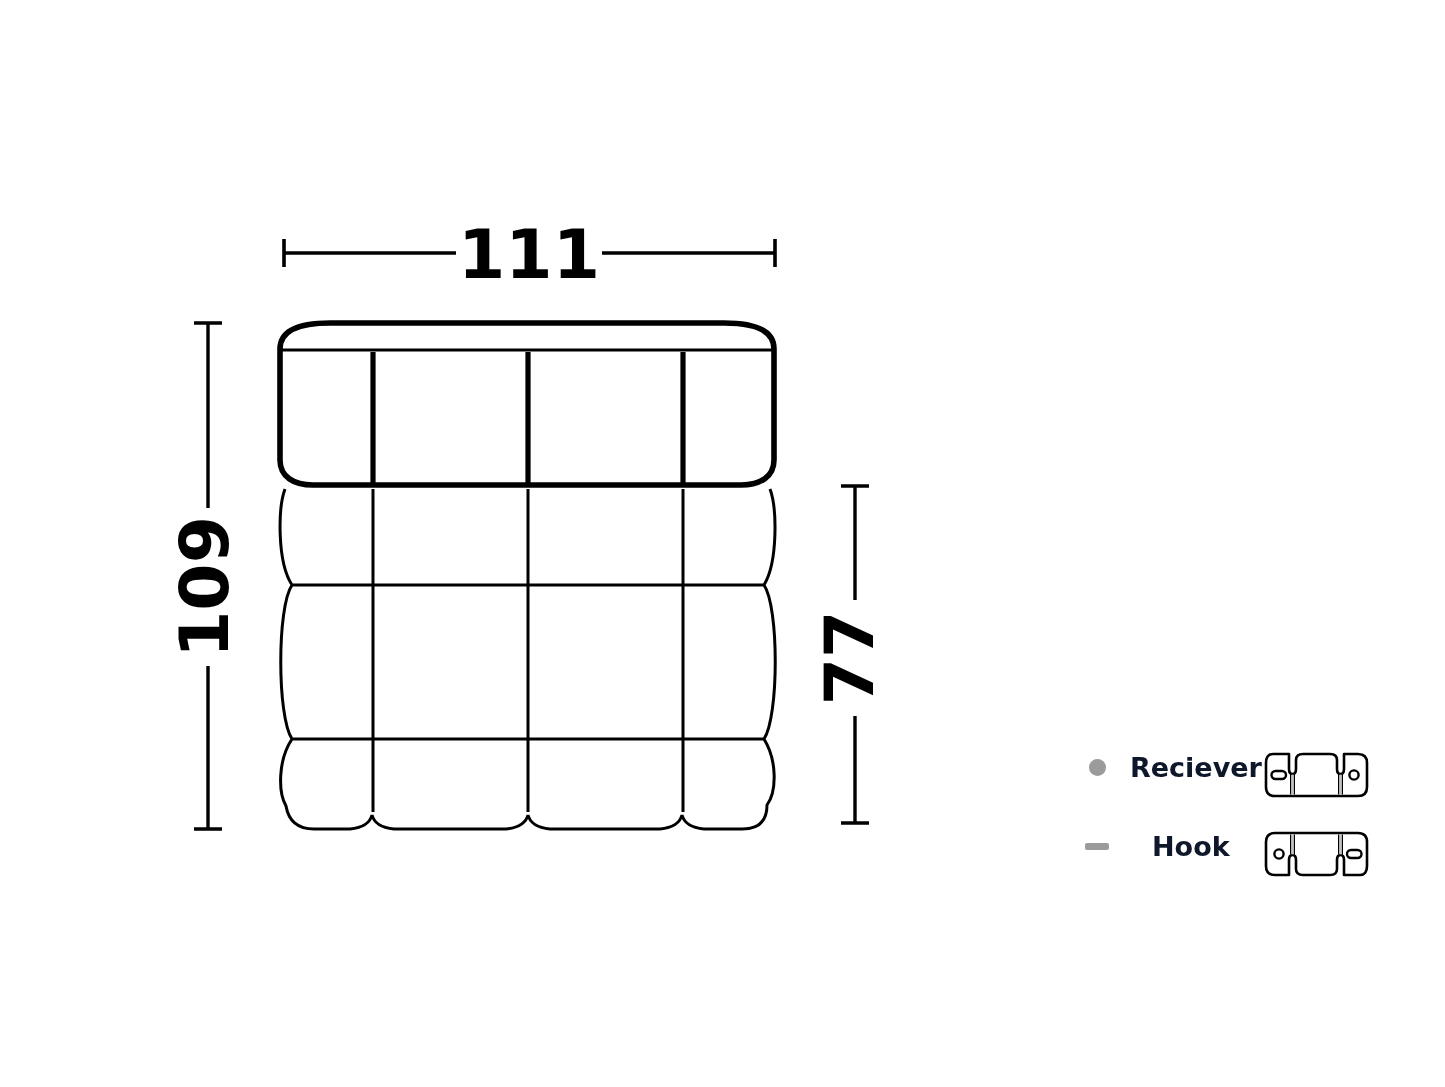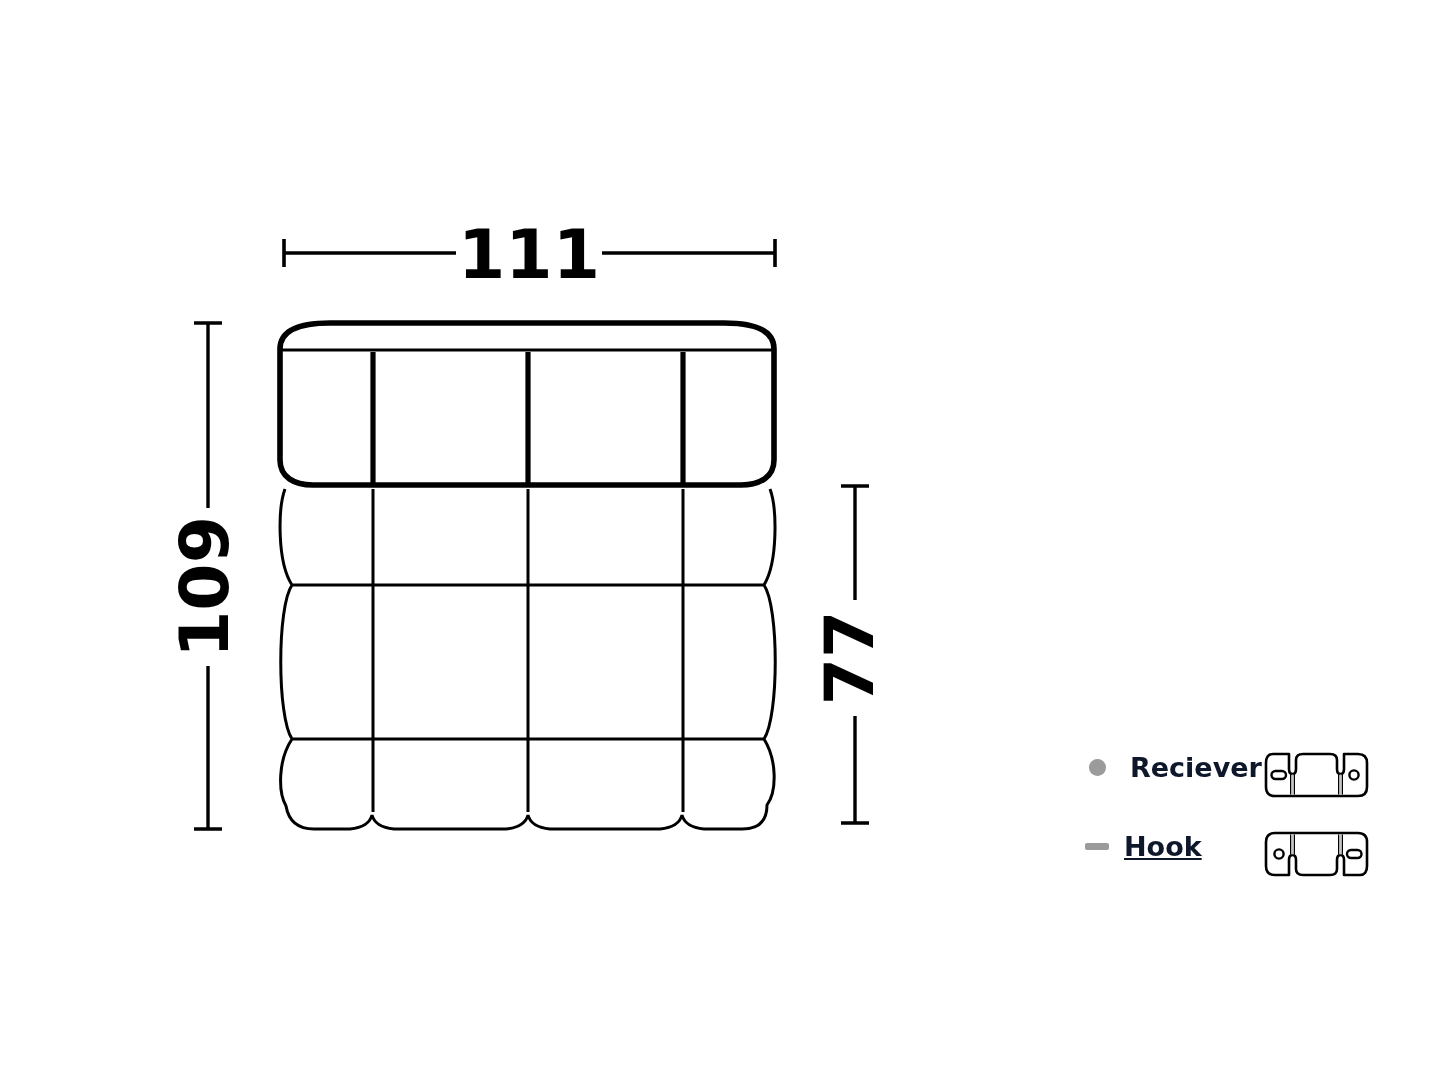--- a/index.html
+++ b/index.html
@@ -130,20 +130,20 @@
     <div>
       <span class="marker-dot" style="left:1089px; top:759px;"></span>
       <span class="legend-label" style="left:1130px; top:752px;">Reciever</span>
       <svg class="bracket-icon" style="left:1264px; top:750px;" width="105" height="50" viewBox="0 0 105 50">
         <use href="#bracket-shape"></use>
       </svg>
     </div>
 
     <div>
       <span class="marker-dash" style="left:1085px; top:843px;"></span>
-      <span class="legend-label" style="left:1124px; top:831px;text-decoration:underline;">Hook</span>
+      <span class="legend-label" style="left:1152px; top:831px;">Hook</span>
       <svg class="bracket-icon" style="left:1264px; top:829px;" width="105" height="50" viewBox="0 0 105 50">
         <use href="#bracket-shape" transform="rotate(180 52.5 25)"></use>
       </svg>
     </div>
 
   </div>
 </div>
 
 </body></html>

